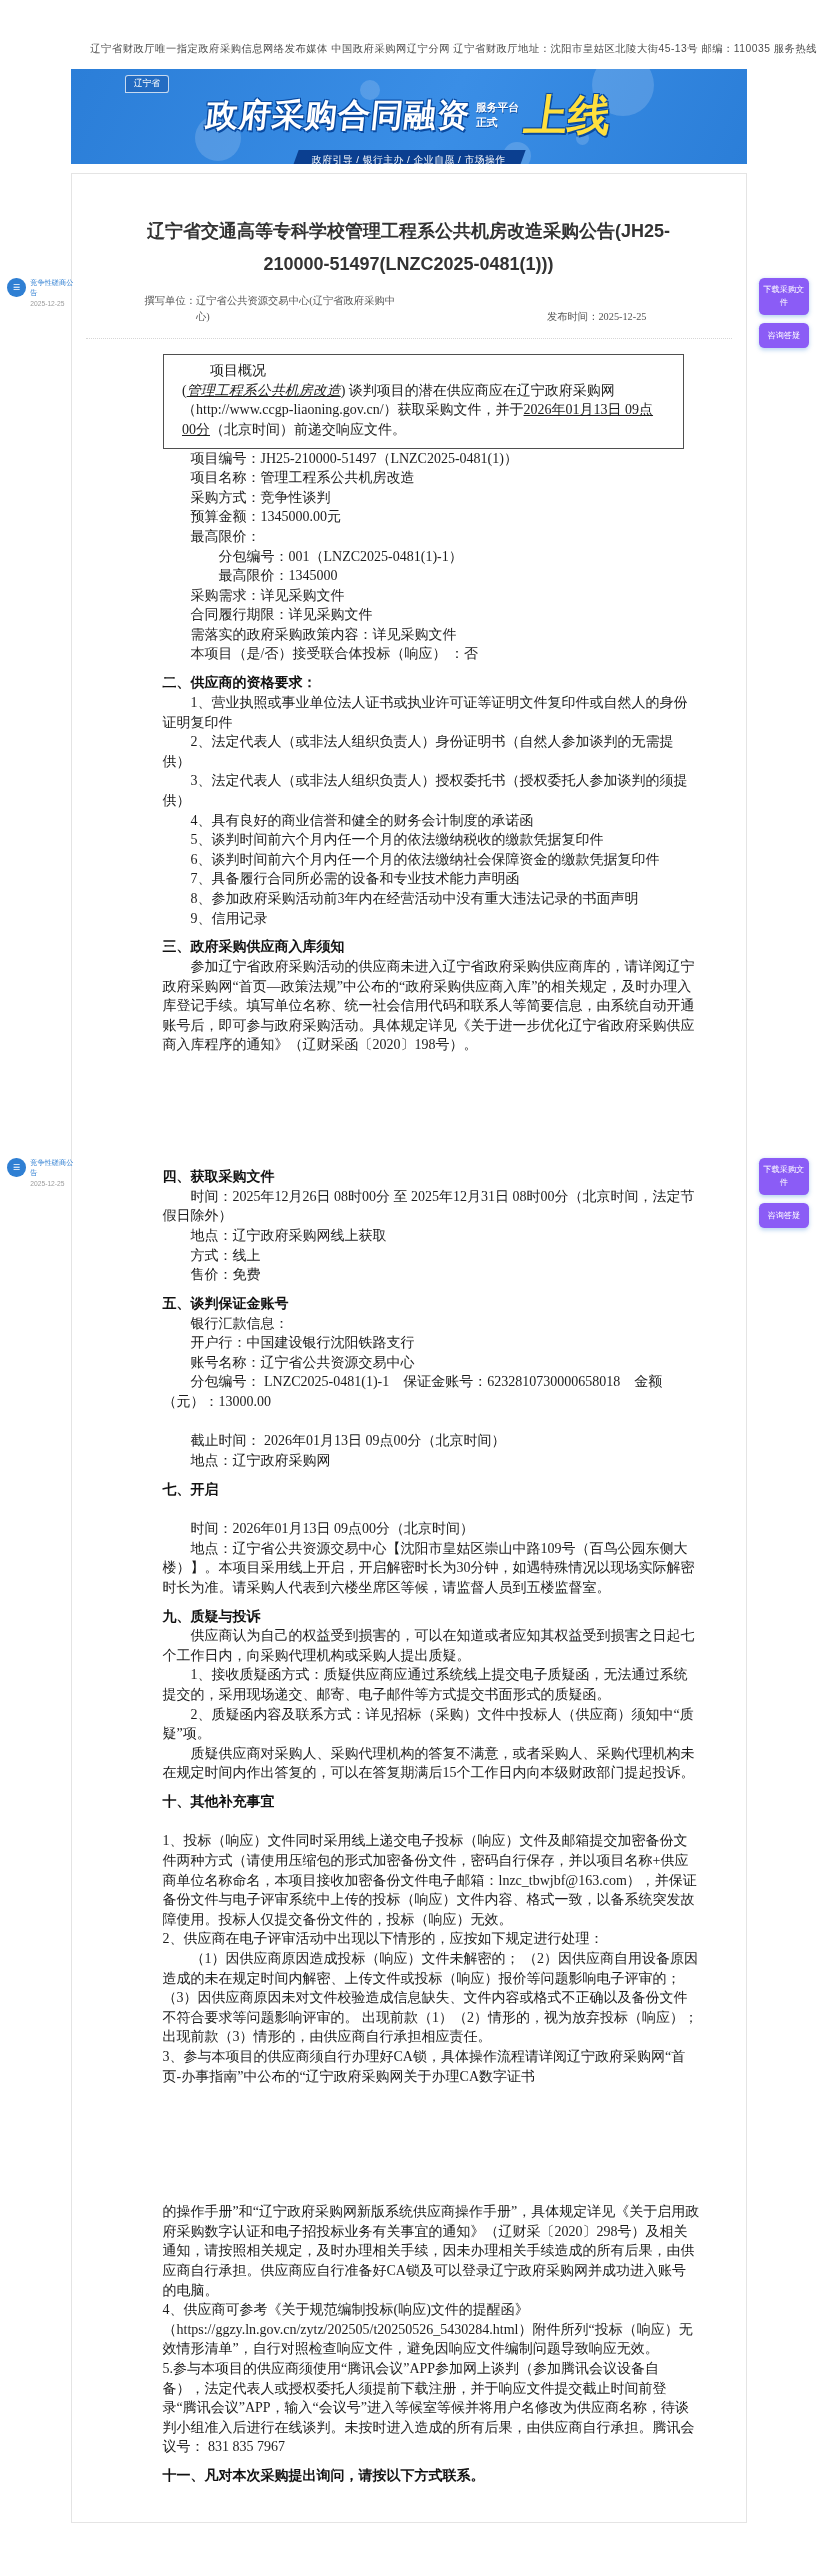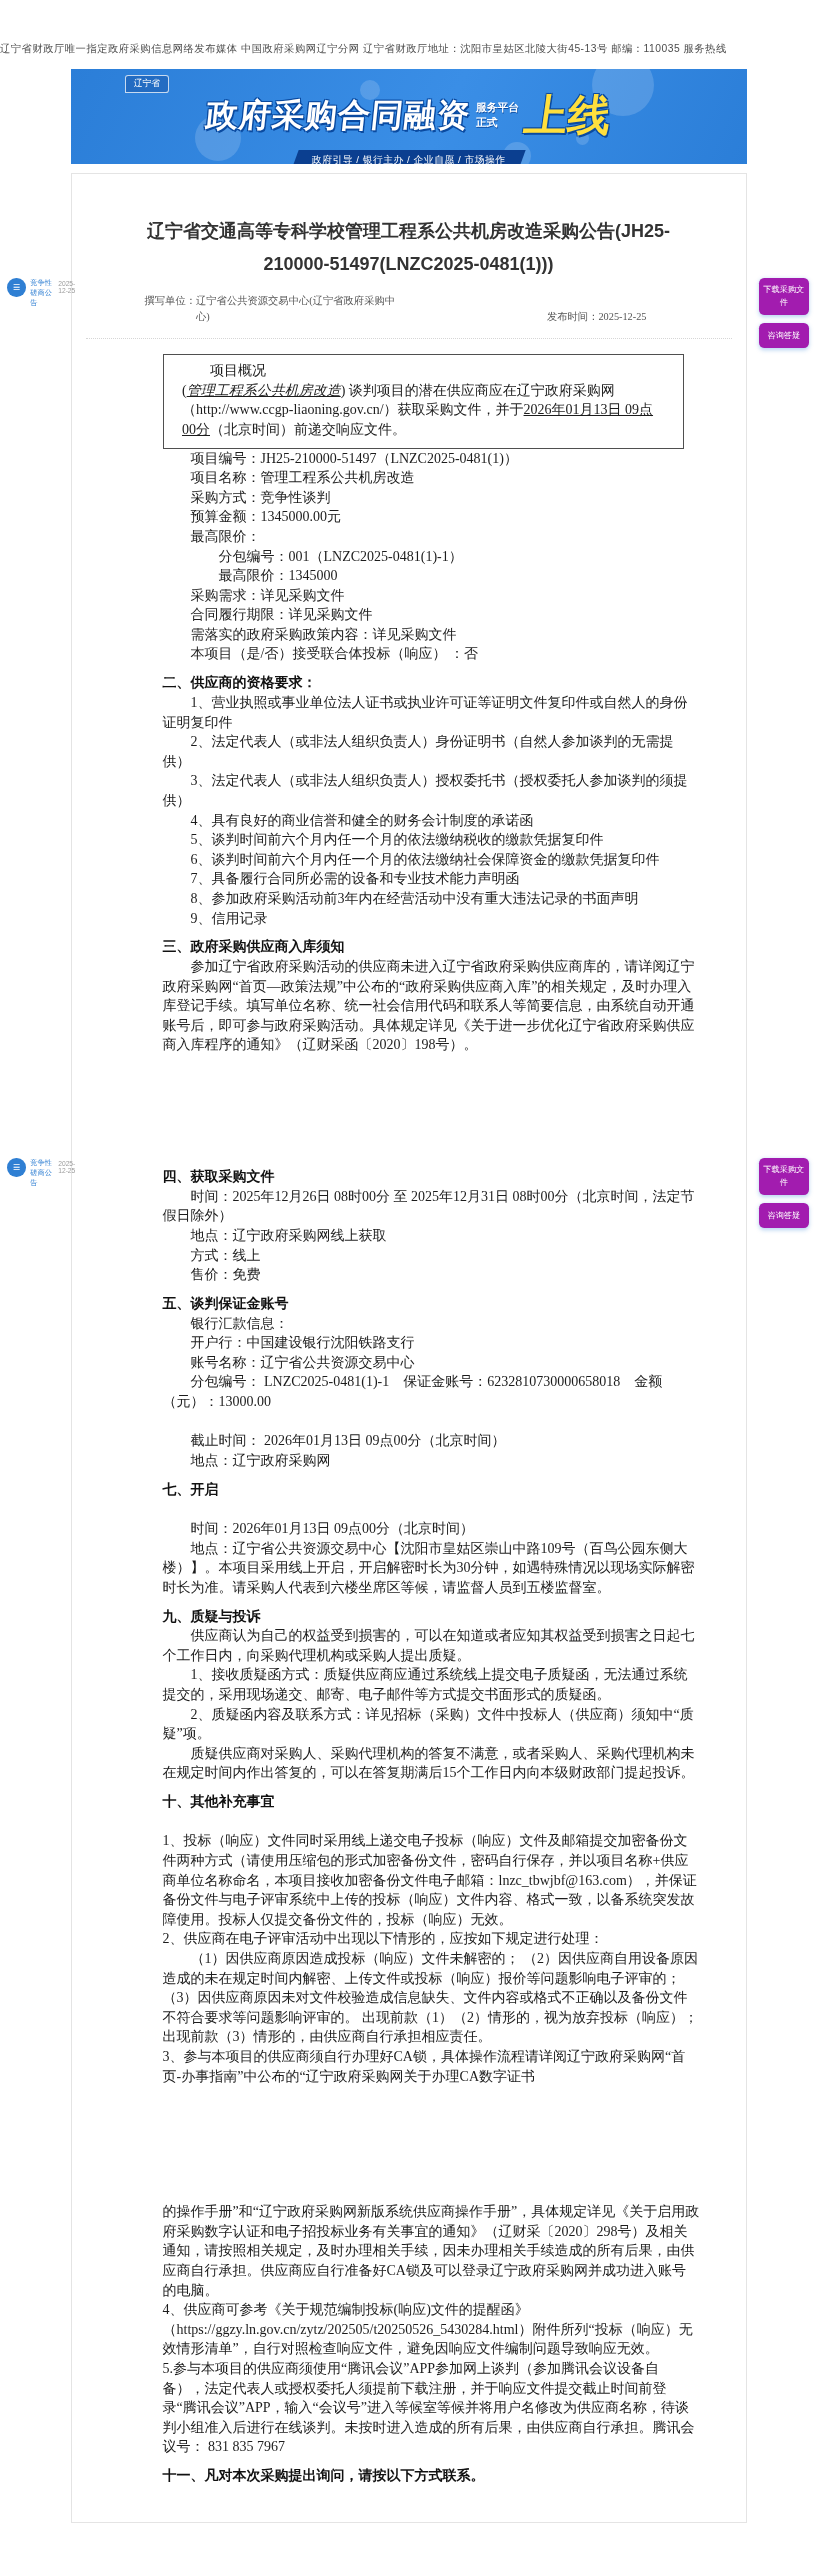--- a/index.html
+++ b/index.html
@@ -3,23 +3,23 @@
 <meta charset="utf-8">
 <style>
   html,body{margin:0;padding:0;}
   body{
     width:817px; min-height:3468px; position:relative;
     background:#ffffff; color:#1f1f1f;
     font-family:"Liberation Serif","DejaVu Serif",serif;
   }
   
   .topbar{
-    margin-top:42px; text-align:left; white-space:nowrap; overflow:hidden;
-    font-family:"Liberation Sans","DejaVu Sans",sans-serif;
-    font-size:10.3px; color:#4c4c4c; letter-spacing:0.5px;
+    margin-top:42px; text-align:right; white-space:nowrap; overflow:hidden;
+    font-family:"Liberation Sans","DejaVu Sans",sans-serif;
+    font-size:10.3px; color:#4c4c4c; letter-spacing:0.5px;margin-left:48px;
   }
   
   .banner{
     position:relative; width:676px; height:95px; margin:13.4px auto 0;
     background:linear-gradient(115deg,#2b7ed8 0%,#3a8ee6 55%,#2b7ed8 100%);
     overflow:hidden;
   }
   .banner .decor{position:absolute; border-radius:50%; background:rgba(255,255,255,0.16);}
   .d1{width:46px;height:46px;left:124px;top:46px;}
   .d2{width:20.6px;height:20.6px;left:289px;top:10.3px;background:rgba(255,255,255,0.25);}
@@ -97,28 +97,28 @@
   .gap-page{height:116px;}
   
   .float-tag{
     position:absolute; left:7.2px; width:70px; display:flex; gap:4.6px; align-items:flex-start;
     cursor:pointer; font-family:"Liberation Sans","DejaVu Sans",sans-serif;
   }
   .tag-icon{
     width:18.5px; height:18.5px; border-radius:50%; background:#2f7fd3; flex:none;
     display:flex; align-items:center; justify-content:center; color:#fff; font-size:8.2px;
   }
-  .tag-texts{display:flex; flex-direction:row;justify-content:space-between;}
+  .tag-texts{display:flex; flex-direction:column;justify-content:space-between;}
   .tag-label{font-size:7.2px; line-height:9.8px; color:#2f7fd3;}
   .tag-date{font-size:6.7px; color:#9b9b9b; margin-top:2.1px;}
   .float-btns{
     position:absolute; right:8.2px; width:50px; display:flex; flex-direction:column; gap:8.2px;
   }
   .fbtn{
-    background:#a21caf; color:#fff; border:none; border-radius:5.2px;
+    background:#8b5cf6; color:#fff; border:none; border-radius:5.2px;
     padding:6.2px 4.1px; font-size:8.2px; line-height:12.4px; text-align:center; cursor:pointer;
     font-family:"Liberation Sans","DejaVu Sans",sans-serif;
     box-shadow:0 1.5px 4.1px rgba(47,127,211,0.35);
   }
   .ft1{top:278px;} .ft2{top:1158px;}
 </style>
 </head>
 <body>
 
 <div class="topbar">辽宁省财政厅唯一指定政府采购信息网络发布媒体 中国政府采购网辽宁分网 辽宁省财政厅地址：沈阳市皇姑区北陵大街45-13号 邮编：110035 服务热线</div>

